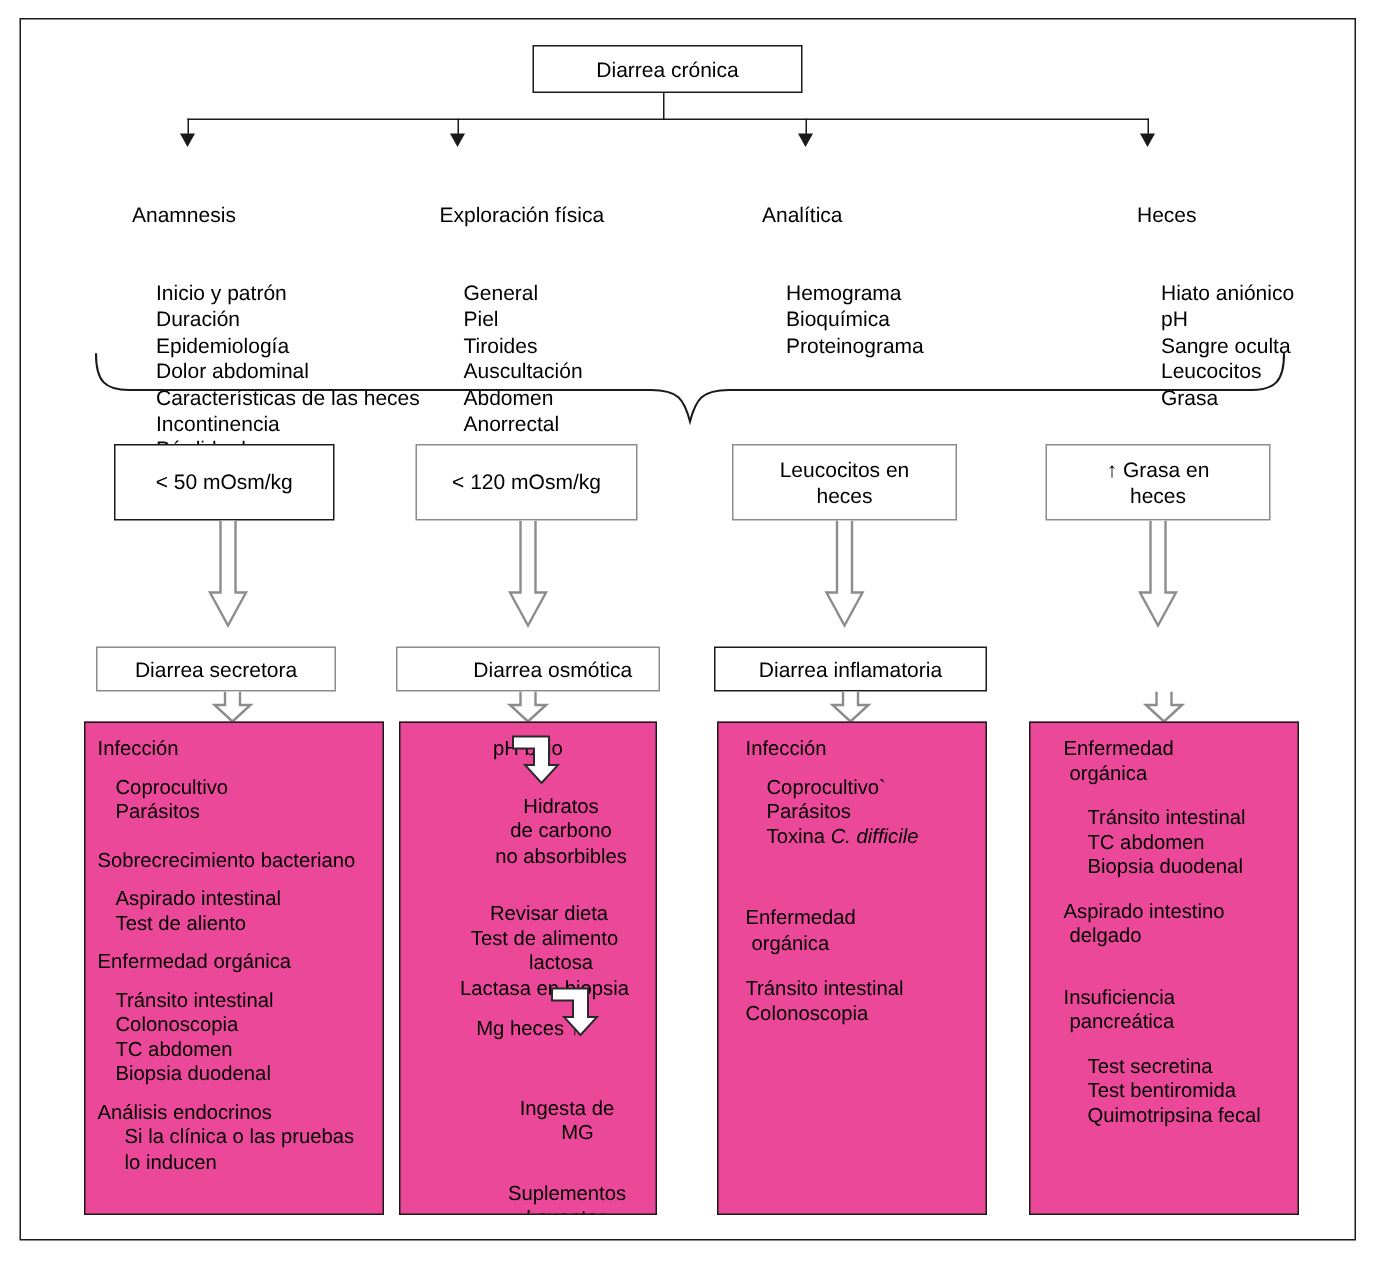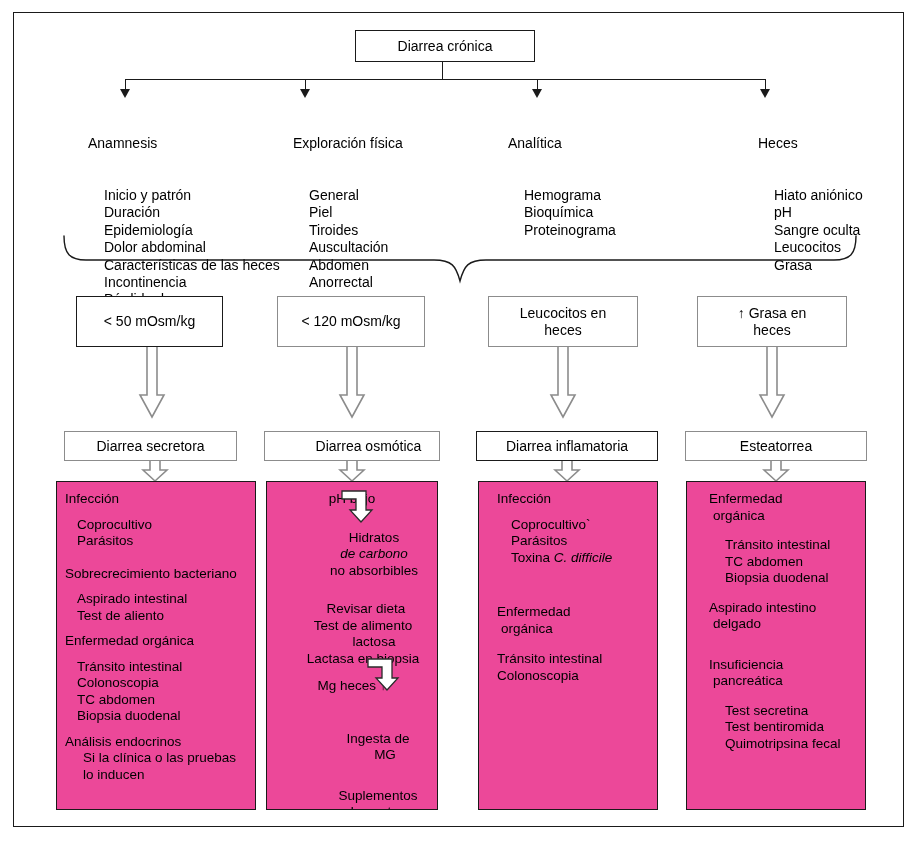--- a/index.html
+++ b/index.html
@@ -206,27 +206,26 @@
     <svg width="28" height="74" viewBox="0 0 28 74">
       <path d="M9,0 L9,48 L2,48 L14,70 L26,48 L19,48 L19,0" fill="#ffffff" stroke="#8c8c8c" stroke-width="1.6" stroke-linejoin="miter"></path>
     </svg>
   </div>
   <div class="block-arrow" style="left:758px; top:347px;">
     <svg width="28" height="74" viewBox="0 0 28 74">
       <path d="M9,0 L9,48 L2,48 L14,70 L26,48 L19,48 L19,0" fill="#ffffff" stroke="#8c8c8c" stroke-width="1.6" stroke-linejoin="miter"></path>
     </svg>
   </div>
 
-  <div class="box box-grey diag-box" style="left:64px; top:431px; width:173px;">Diarrea secretora</div>
+  <div class="box box-grey diag-box" style="left:64px; top:431px; width:160px;">Diarrea secretora</div>
 
   <div class="box box-grey diag-box" style="left:264px; top:431px; width:176px;padding-left:33px;">Diarrea osmótica</div>
 
   <div class="box box-dark diag-box" style="left:476px; top:431px; width:182px;">Diarrea inflamatoria</div>
 
-  <div class="box box-grey diag-box" style="left:685px; top:431px; width:182px;">Esteatorrea</div>
 
   <div class="block-arrow" style="left:141px; top:461px;">
     <svg width="28" height="22" viewBox="0 0 28 22">
       <path d="M9,0 L9,9 L2,9 L14,20 L26,9 L19,9 L19,0" fill="#ffffff" stroke="#8c8c8c" stroke-width="1.6" stroke-linejoin="miter"></path>
     </svg>
   </div>
   <div class="block-arrow" style="left:338px; top:461px;">
     <svg width="28" height="22" viewBox="0 0 28 22">
       <path d="M9,0 L9,9 L2,9 L14,20 L26,9 L19,9 L19,0" fill="#ffffff" stroke="#8c8c8c" stroke-width="1.6" stroke-linejoin="miter"></path>
     </svg>
@@ -255,21 +254,21 @@
       <div class="ln" style="padding-left: 12px;">TC abdomen</div>
       <div class="ln" style="padding-left: 12px; margin-bottom: 9px;">Biopsia duodenal</div>
       <div class="ln" style="padding-left: 0px;">Análisis endocrinos</div>
       <div class="ln" style="padding-left: 18px;">Si la clínica o las pruebas</div>
       <div class="ln" style="padding-left: 18px;">lo inducen</div>
     </div>
 
   <div class="panel" id="panel-1" style="left:266px; top:481px; width:172px; height:329px;text-align:center;">
       <div class="ln" style="padding-left: 0px; margin-bottom: 22px;">pH bajo</div>
       <div class="ln" style="padding-left: 44px;">Hidratos</div>
-      <div class="ln" style="padding-left: 44px; font-style: italic;">de carbono</div>
+      <div class="ln" style="padding-left: 44px;">de carbono</div>
       <div class="ln" style="padding-left: 44px; margin-bottom: 22px;">no absorbibles</div>
       <div class="ln" style="padding-left: 28px;">Revisar dieta</div>
       <div class="ln" style="padding-left: 22px;">Test de alimento</div>
       <div class="ln" style="padding-left: 44px;">lactosa</div>
       <div class="ln" style="padding-left: 22px; margin-bottom: 11px;">Lactasa en biopsia</div>
       <div class="ln" style="padding-left: 0px; margin-bottom: 36px;">Mg heces ↑</div>
       <div class="ln" style="padding-left: 52px;">Ingesta de</div>
       <div class="ln" style="padding-left: 66px; margin-bottom: 24px;">MG</div>
       <div class="ln" style="padding-left: 52px;">Suplementos</div>
       <div class="ln" style="padding-left: 52px;">Laxantes</div>

